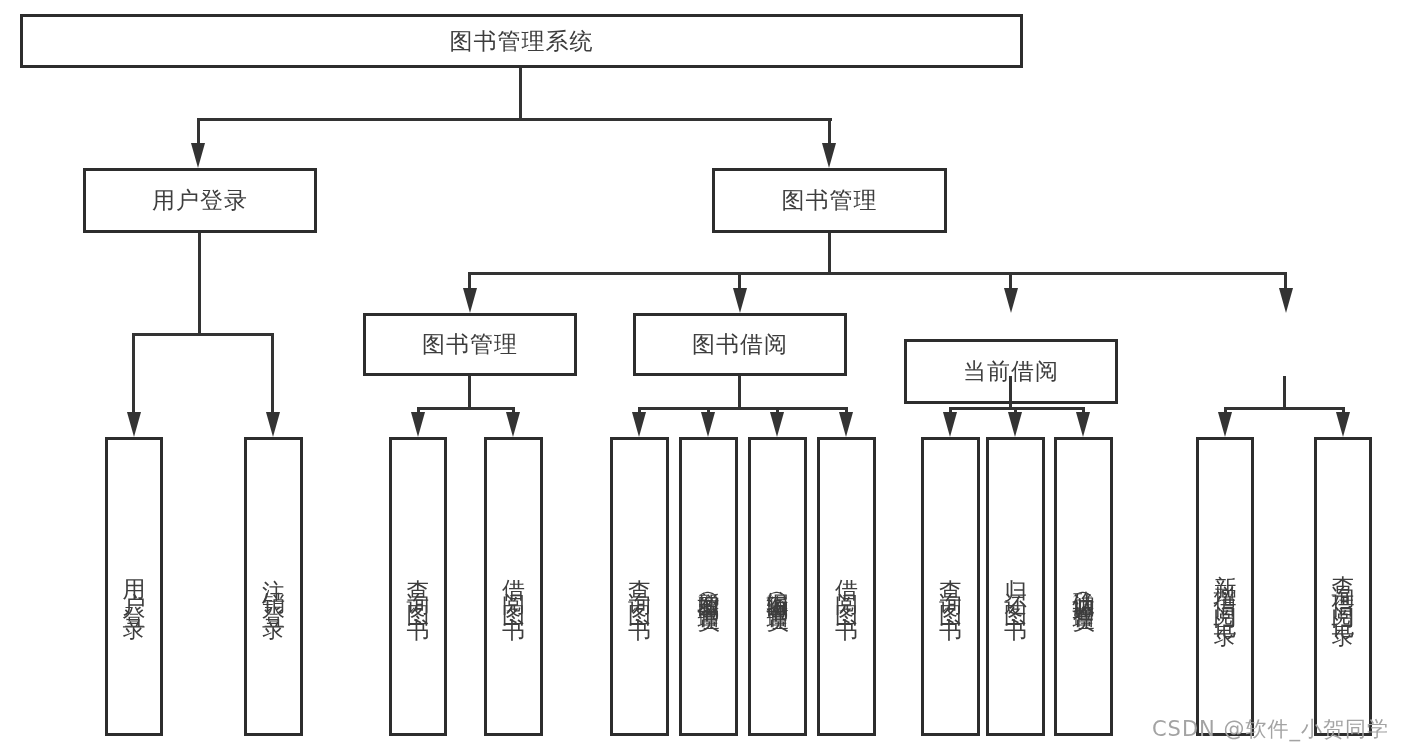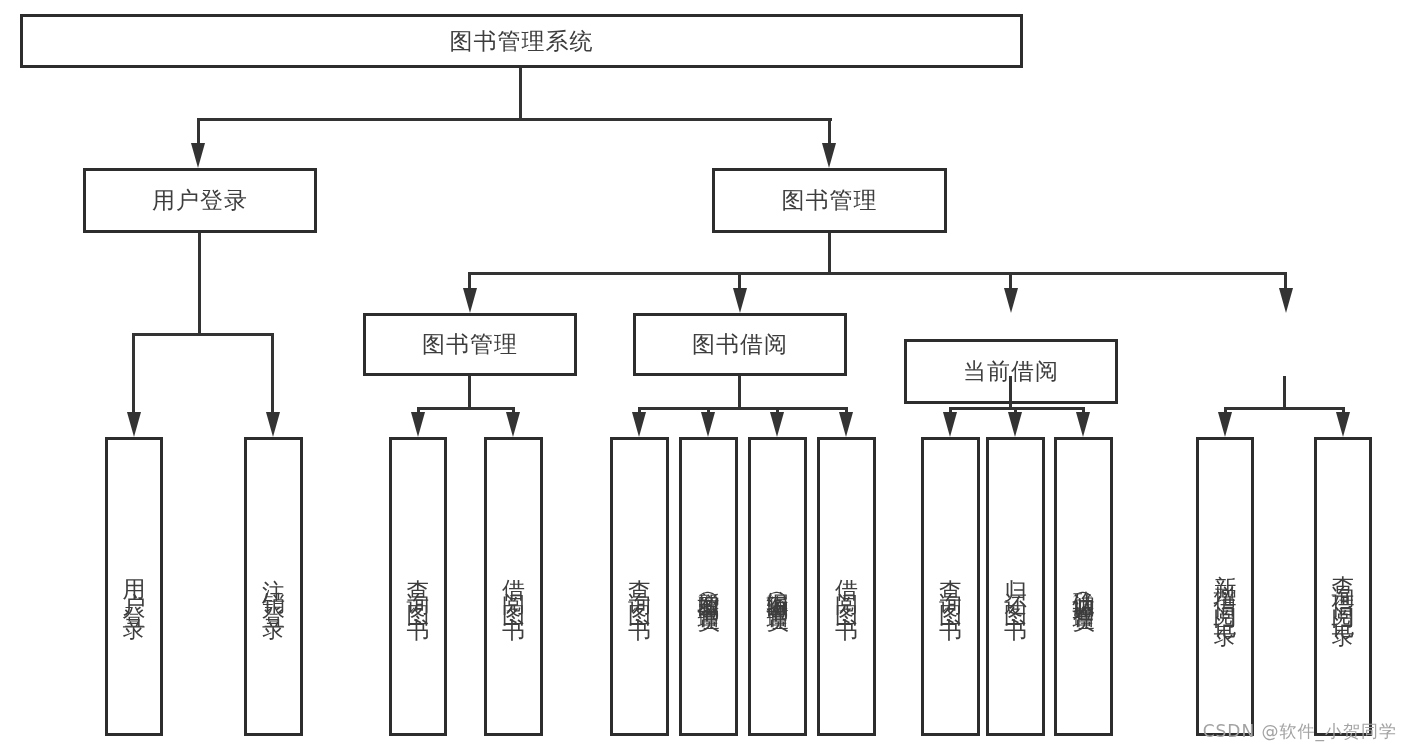--- a/index.html
+++ b/index.html
@@ -38,23 +38,23 @@
   .arrow {
     position: absolute;
     width: 0;
     height: 0;
     border-left: 7px solid transparent;
     border-right: 7px solid transparent;
     border-top: 25px solid #333333;
   }
   .watermark {
     position: absolute;
-    right: 8px;
+    right: 16px;
     bottom: 4px;
-    font-size: 17px;
+    font-size: 21px;
     color: #a3a3a3;
     letter-spacing: 1px;
     white-space: nowrap;
   }
 </style>
 </head>
 <body>
 
 <div id="canvas">
 

